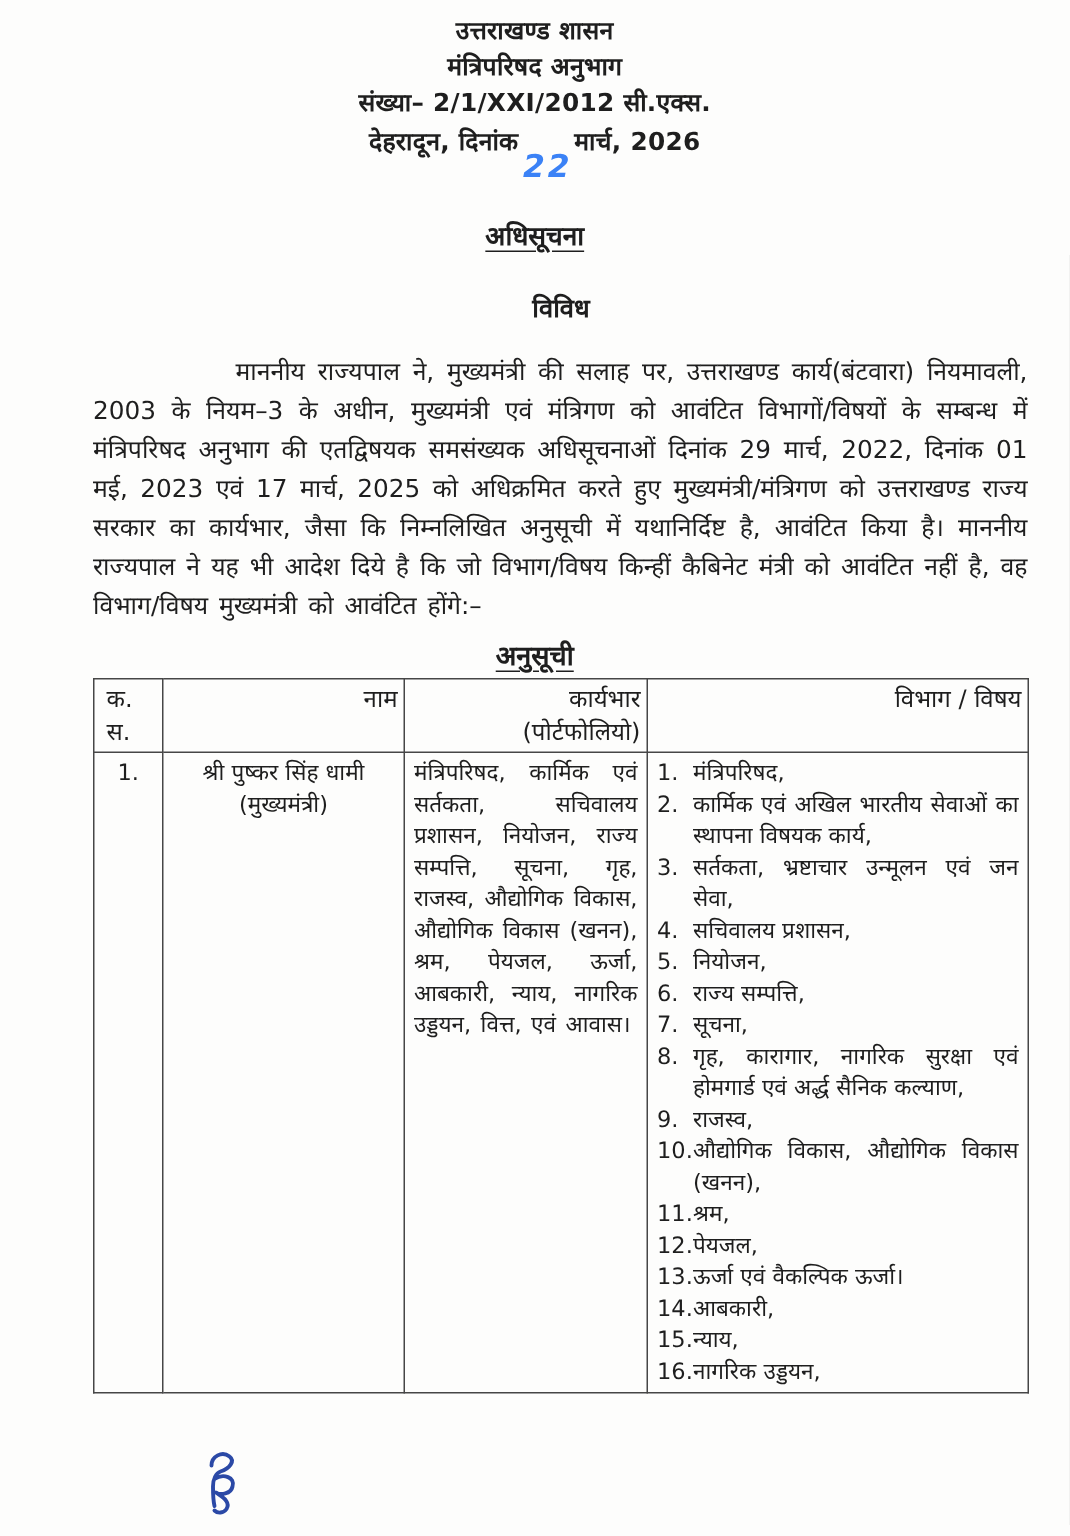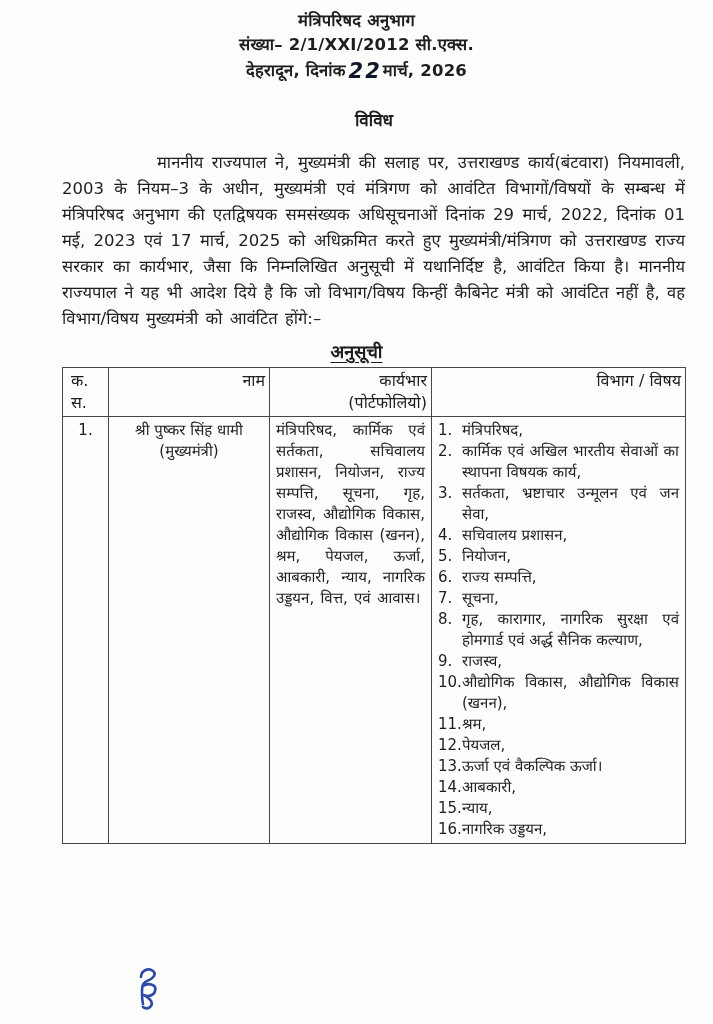--- a/index.html
+++ b/index.html
@@ -18,28 +18,28 @@
   
   .letterhead {
     padding-top: 9px;
     text-align: center;
     font-weight: 700;
     font-size: 16.5px;
     line-height: 24px;
     letter-spacing: 0.2px;
   }
   .handwritten-day {
-    color: #0f172a;
+    color: #3b82f6;
     font-style: italic;
     font-weight: 700;
     font-size: 21px;
     letter-spacing: 2px;
     margin: 0 1px 0 3px;
     position: relative;
-    top: 2px;
+    top: 18px;
   }
 
   
   .heading-notification {
     margin-top: 37px;
     text-align: center;
     font-weight: 700;
     font-size: 17.5px;
     text-decoration: underline;
     text-underline-offset: 4px;
@@ -116,25 +116,27 @@
     width: 40px;
     height: 54px;
   }
 </style>
 </head>
 <body>
 
 <div class="page">
 
   <div class="letterhead">
+    <div>उत्तराखण्ड शासन</div>
     <div>मंत्रिपरिषद अनुभाग</div>
     <div>संख्या– 2/1/XXI/2012 सी.एक्स.</div>
     <div><span>देहरादून, दिनांक</span><span class="handwritten-day">22</span><span>मार्च, 2026</span></div>
   </div>
 
+  <div class="heading-notification">अधिसूचना</div>
 
   <div class="heading-category">विविध</div>
 
   <p class="body-para">माननीय राज्यपाल ने, मुख्यमंत्री की सलाह पर, उत्तराखण्ड कार्य(बंटवारा) नियमावली, 2003 के नियम–3 के अधीन, मुख्यमंत्री एवं मंत्रिगण को आवंटित विभागों/विषयों के सम्बन्ध में मंत्रिपरिषद अनुभाग की एतद्विषयक समसंख्यक अधिसूचनाओं दिनांक 29 मार्च, 2022, दिनांक 01 मई, 2023 एवं 17 मार्च, 2025 को अधिक्रमित करते हुए मुख्यमंत्री/मंत्रिगण को उत्तराखण्ड राज्य सरकार का कार्यभार, जैसा कि निम्नलिखित अनुसूची में यथानिर्दिष्ट है, आवंटित किया है। माननीय राज्यपाल ने यह भी आदेश दिये है कि जो विभाग/विषय किन्हीं कैबिनेट मंत्री को आवंटित नहीं है, वह विभाग/विषय मुख्यमंत्री को आवंटित होंगे:–</p>
 
   <div class="schedule-heading">अनुसूची</div>
 
   <table class="schedule-table">
     <colgroup>
       <col class="c-sno">

